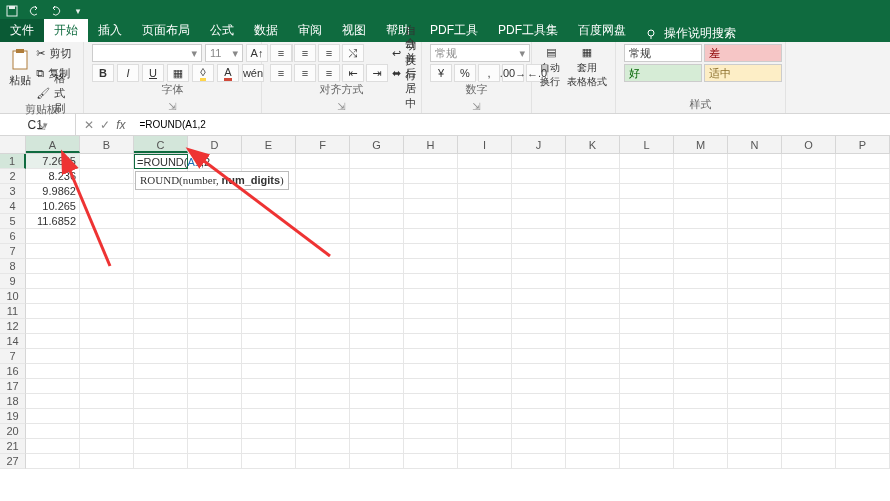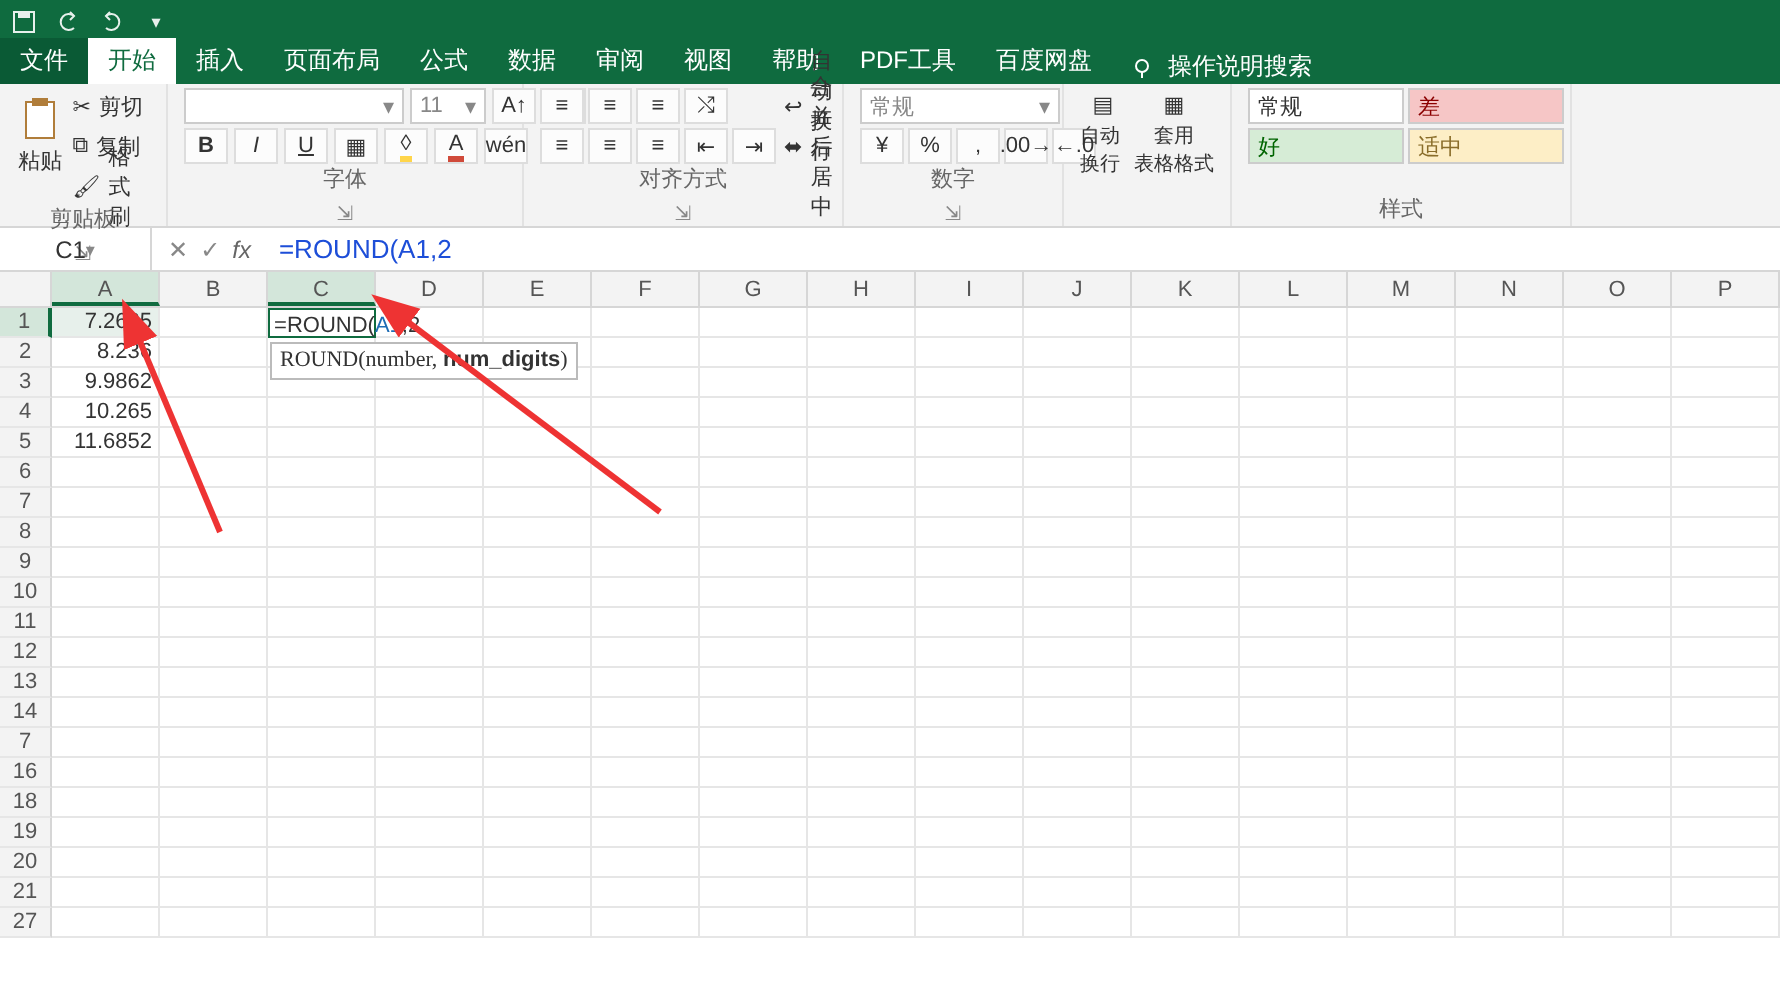--- a/index.html
+++ b/index.html
@@ -25,21 +25,21 @@
   .btn-lg { width: 32px; height: 46px; display:flex; flex-direction:column; align-items:center; justify-content:center; font-size:11px; gap:2px;}
   .small-row { display:flex; align-items:center; gap:4px; height:18px; font-size:11px;}
   .stack { display:flex; flex-direction:column; gap:2px;}
   .select { height:18px; border:1px solid #ccc; background:#fff; display:flex; align-items:center; justify-content:space-between; padding:0 4px; font-size:11px; color:#888;}
   .mini-btn { width:22px; height:18px; border:1px solid #ddd; background:#fcfcfc; display:flex; align-items:center; justify-content:center; font-size:11px;}
 
   .namebox-row { height: 22px; border-bottom: 1px solid #d6d6d6; display:flex; align-items:stretch; background:#fff; }
   .namebox { width: 76px; border-right:1px solid #d6d6d6; display:flex; align-items:center; justify-content:center; padding:0 6px; font-size:12px; }
   .fb-btns { display:flex; align-items:center; gap:6px; padding:0 8px; }
   .fx { font-style: italic; color:#666; }
-  .formula-input { flex:1; display:flex; align-items:center; padding-left:6px; font-size:13px; color:#1d4ed8; }
+  .formula-input { flex:1; display:flex; align-items:center; padding-left:6px; font-size:10px; color:#000000; }
 
   .sheet-area { position:relative; height: calc(501px - 22px - 20px - 72px - 22px); overflow:hidden; }
   .col-headers { display:flex; height:18px; background:#f3f3f3; border-bottom:1px solid #d6d6d6; }
   .corner { width:26px; border-right:1px solid #d6d6d6; background:#f3f3f3;}
   .col-h { width:54px; text-align:center; border-right:1px solid #d6d6d6; font-size:11px; line-height:18px; color:#555; }
   .col-h.sel { background:#d3e6da; border-bottom:2px solid #0f6b3f; }
   .rows { }
   .row { display:flex; height:15px; }
   .row-h { width:26px; text-align:center; border-right:1px solid #d6d6d6; border-bottom:1px solid #e6e6e6; background:#f3f3f3; font-size:11px; line-height:15px; color:#555;}
   .row-h.sel { background:#d3e6da; border-right:2px solid #0f6b3f; }
@@ -84,20 +84,21 @@
   <div class="tab file">文件</div>
   <div class="tab active">开始</div>
   <div class="tab">插入</div>
   <div class="tab">页面布局</div>
   <div class="tab">公式</div>
   <div class="tab">数据</div>
   <div class="tab">审阅</div>
   <div class="tab">视图</div>
   <div class="tab">帮助</div>
   <div class="tab">PDF工具</div>
+  <div class="tab">PDF工具集</div>
   <div class="tab">百度网盘</div>
   <div class="right">
     <span class="bulb">
         <svg width="12" height="12">
           <circle cx="6" cy="5" r="3" fill="none" stroke="#fff"></circle>
           <line x1="6" y1="8" x2="6" y2="11" stroke="#fff"></line>
         </svg>
       </span>
     <span>操作说明搜索</span>
   </div>
@@ -522,39 +523,20 @@
         <div class="cell"></div>
         <div class="cell"></div>
         <div class="cell"></div>
         <div class="cell"></div>
         <div class="cell"></div>
         <div class="cell"></div>
         <div class="cell"></div>
         <div class="cell"></div>
       </div>
       <div class="row">
-        <div class="row-h">13</div>
-        <div class="cell"></div>
-        <div class="cell"></div>
-        <div class="cell"></div>
-        <div class="cell"></div>
-        <div class="cell"></div>
-        <div class="cell"></div>
-        <div class="cell"></div>
-        <div class="cell"></div>
-        <div class="cell"></div>
-        <div class="cell"></div>
-        <div class="cell"></div>
-        <div class="cell"></div>
-        <div class="cell"></div>
-        <div class="cell"></div>
-        <div class="cell"></div>
-        <div class="cell"></div>
-      </div>
-      <div class="row">
         <div class="row-h">14</div>
         <div class="cell"></div>
         <div class="cell"></div>
         <div class="cell"></div>
         <div class="cell"></div>
         <div class="cell"></div>
         <div class="cell"></div>
         <div class="cell"></div>
         <div class="cell"></div>
         <div class="cell"></div>
@@ -580,20 +562,39 @@
         <div class="cell"></div>
         <div class="cell"></div>
         <div class="cell"></div>
         <div class="cell"></div>
         <div class="cell"></div>
         <div class="cell"></div>
         <div class="cell"></div>
       </div>
       <div class="row">
         <div class="row-h">16</div>
+        <div class="cell"></div>
+        <div class="cell"></div>
+        <div class="cell"></div>
+        <div class="cell"></div>
+        <div class="cell"></div>
+        <div class="cell"></div>
+        <div class="cell"></div>
+        <div class="cell"></div>
+        <div class="cell"></div>
+        <div class="cell"></div>
+        <div class="cell"></div>
+        <div class="cell"></div>
+        <div class="cell"></div>
+        <div class="cell"></div>
+        <div class="cell"></div>
+        <div class="cell"></div>
+      </div>
+      <div class="row">
+        <div class="row-h">17</div>
         <div class="cell"></div>
         <div class="cell"></div>
         <div class="cell"></div>
         <div class="cell"></div>
         <div class="cell"></div>
         <div class="cell"></div>
         <div class="cell"></div>
         <div class="cell"></div>
         <div class="cell"></div>
         <div class="cell"></div>

